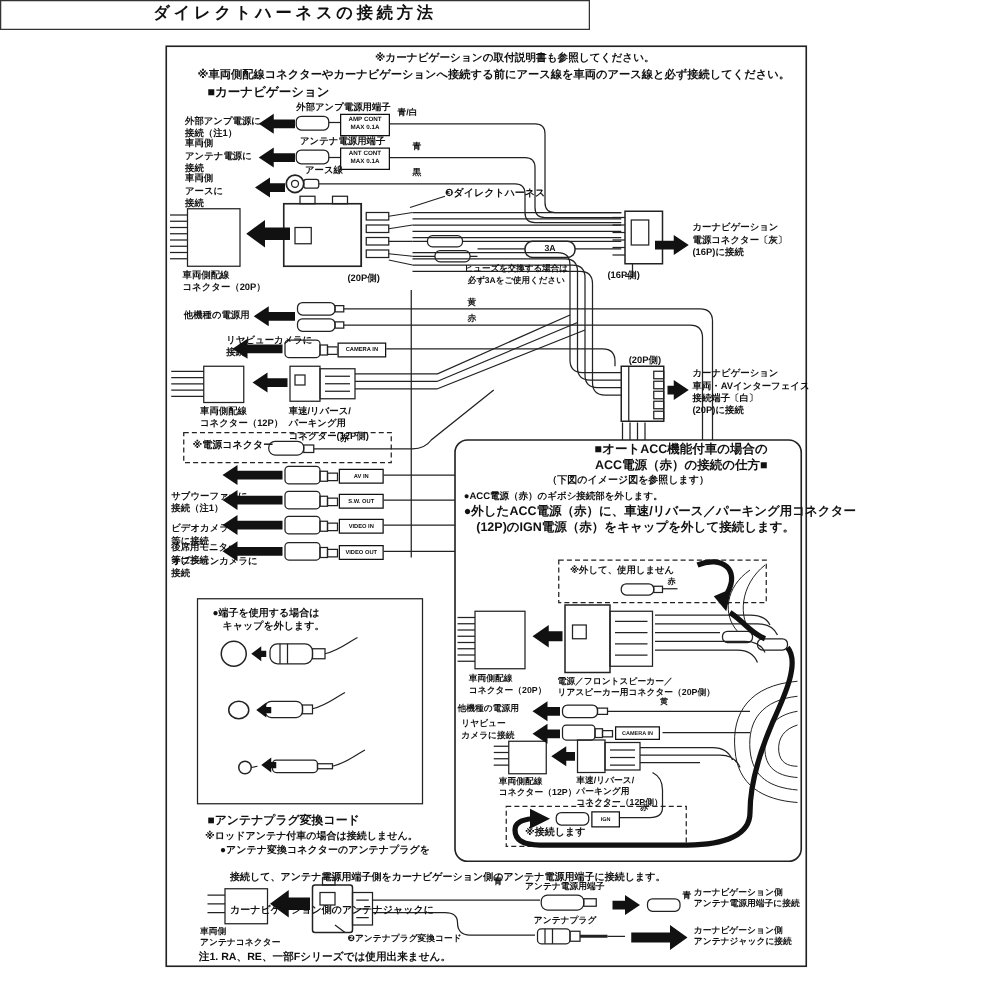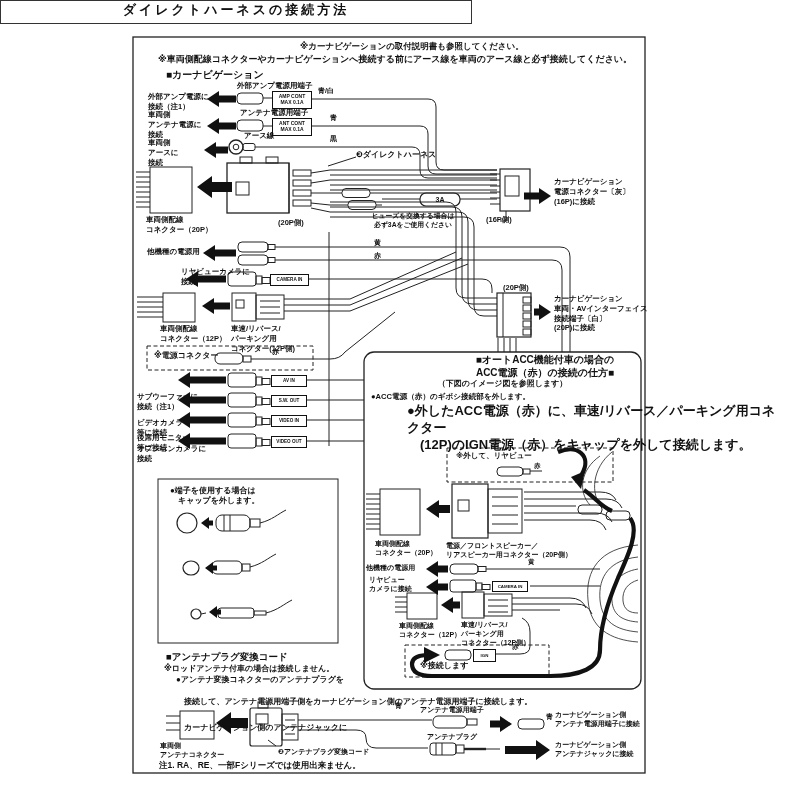--- a/index.html
+++ b/index.html
@@ -386,23 +386,23 @@
 接続</div>
   <div class="tag" style="left:271px;top:415px;width:34px;height:10px;font-size:4.6px;">VIDEO IN</div>
   <div class="t" style="left:137px;top:433px;font-size:7.5px;">後席用モニター
 等に接続</div>
   <div class="tag" style="left:271px;top:436px;width:34px;height:10px;font-size:4.6px;">VIDEO OUT</div>
 
   <div class="t ctr" style="left:366px;top:354px;width:294px;font-size:10px;line-height:1.25;margin-left:32px;">■オートACC機能付車の場合の
 ACC電源（赤）の接続の仕方■</div>
   <div class="t ctr" style="left:366px;top:379px;width:273px;font-size:8px;">（下図のイメージ図を参照します）</div>
   <div class="t" style="left:371px;top:392px;font-size:7.6px;">●ACC電源（赤）のギボシ接続部を外します。</div>
-  <div class="t" style="left:371px;top:403px;font-size:13px;margin-left:36px;">●外したACC電源（赤）に、車速/リバース／パーキング用コネクター
+  <div class="t" style="left:371px;top:403px;font-size:10px;">●外したACC電源（赤）に、車速/リバース／パーキング用コネクター
 　(12P)のIGN電源（赤）をキャップを外して接続します。</div>
-  <div class="t" style="left:456px;top:451px;font-size:7.5px;">※外して、リヤビュー</div>
+  <div class="t" style="left:456px;top:451px;font-size:7.5px;">※外して、使用しません</div>
   <div class="t" style="left:534px;top:462px;font-size:6.5px;">赤</div>
   <div class="t" style="left:375px;top:539px;font-size:7px;">車両側配線
 コネクター（20P）</div>
   <div class="t" style="left:446px;top:541px;font-size:7px;">電源／フロントスピーカー／
 リアスピーカー用コネクター（20P側）</div>
   <div class="t" style="left:366px;top:563px;font-size:7px;">他機種の電源用</div>
   <div class="t" style="left:528px;top:558px;font-size:6.5px;">黄</div>
   <div class="t" style="left:369px;top:575px;font-size:7px;">リヤビュー
 カメラに接続</div>
   <div class="tag" style="left:492px;top:581px;width:34px;height:9px;font-size:4.4px;">CAMERA IN</div>

